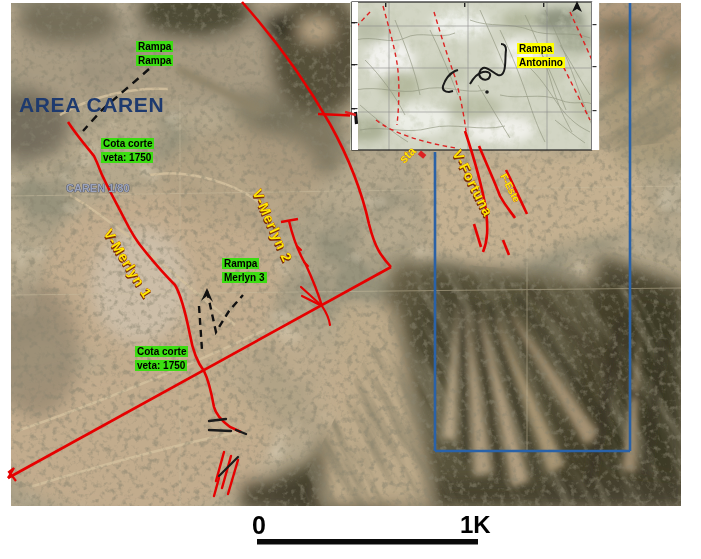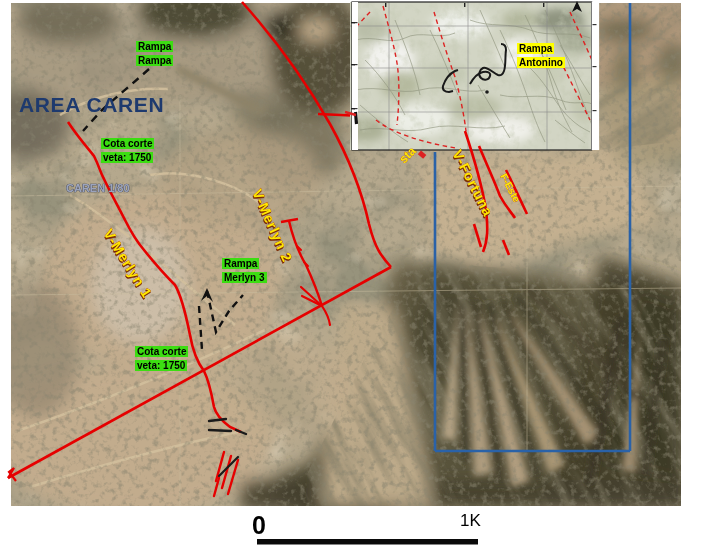--- a/index.html
+++ b/index.html
@@ -339,14 +339,14 @@
 <div class="lbl green" style="left:101px;top:137px;font-size:10px;"><span>Cota corte</span><br><span>veta: 1750</span></div>
 
 <div class="lbl green" style="left:222px;top:257px;font-size:10px;"><span>Rampa</span><br><span>Merlyn 3</span></div>
 
 <div class="lbl green" style="left:135px;top:345px;font-size:10px;"><span>Cota corte</span><br><span>veta: 1750</span></div>
 
 <div class="lbl yellow" style="left:517px;top:42px;font-size:10px;"><span>Rampa</span><br><span>Antonino</span></div>
 
 <div style="position:absolute;left:252px;top:511px;font-weight:bold;font-size:25px;color:#000;">0</div>
 
-<div style="position:absolute;left:460px;top:511px;font-weight:normal;font-size:17px;color:#000;">1K</div>
+<div style="position:absolute;left:460px;top:511px;font-weight:bold;font-size:24px;color:#000;">1K</div>
 </div>
 
 </body></html>

